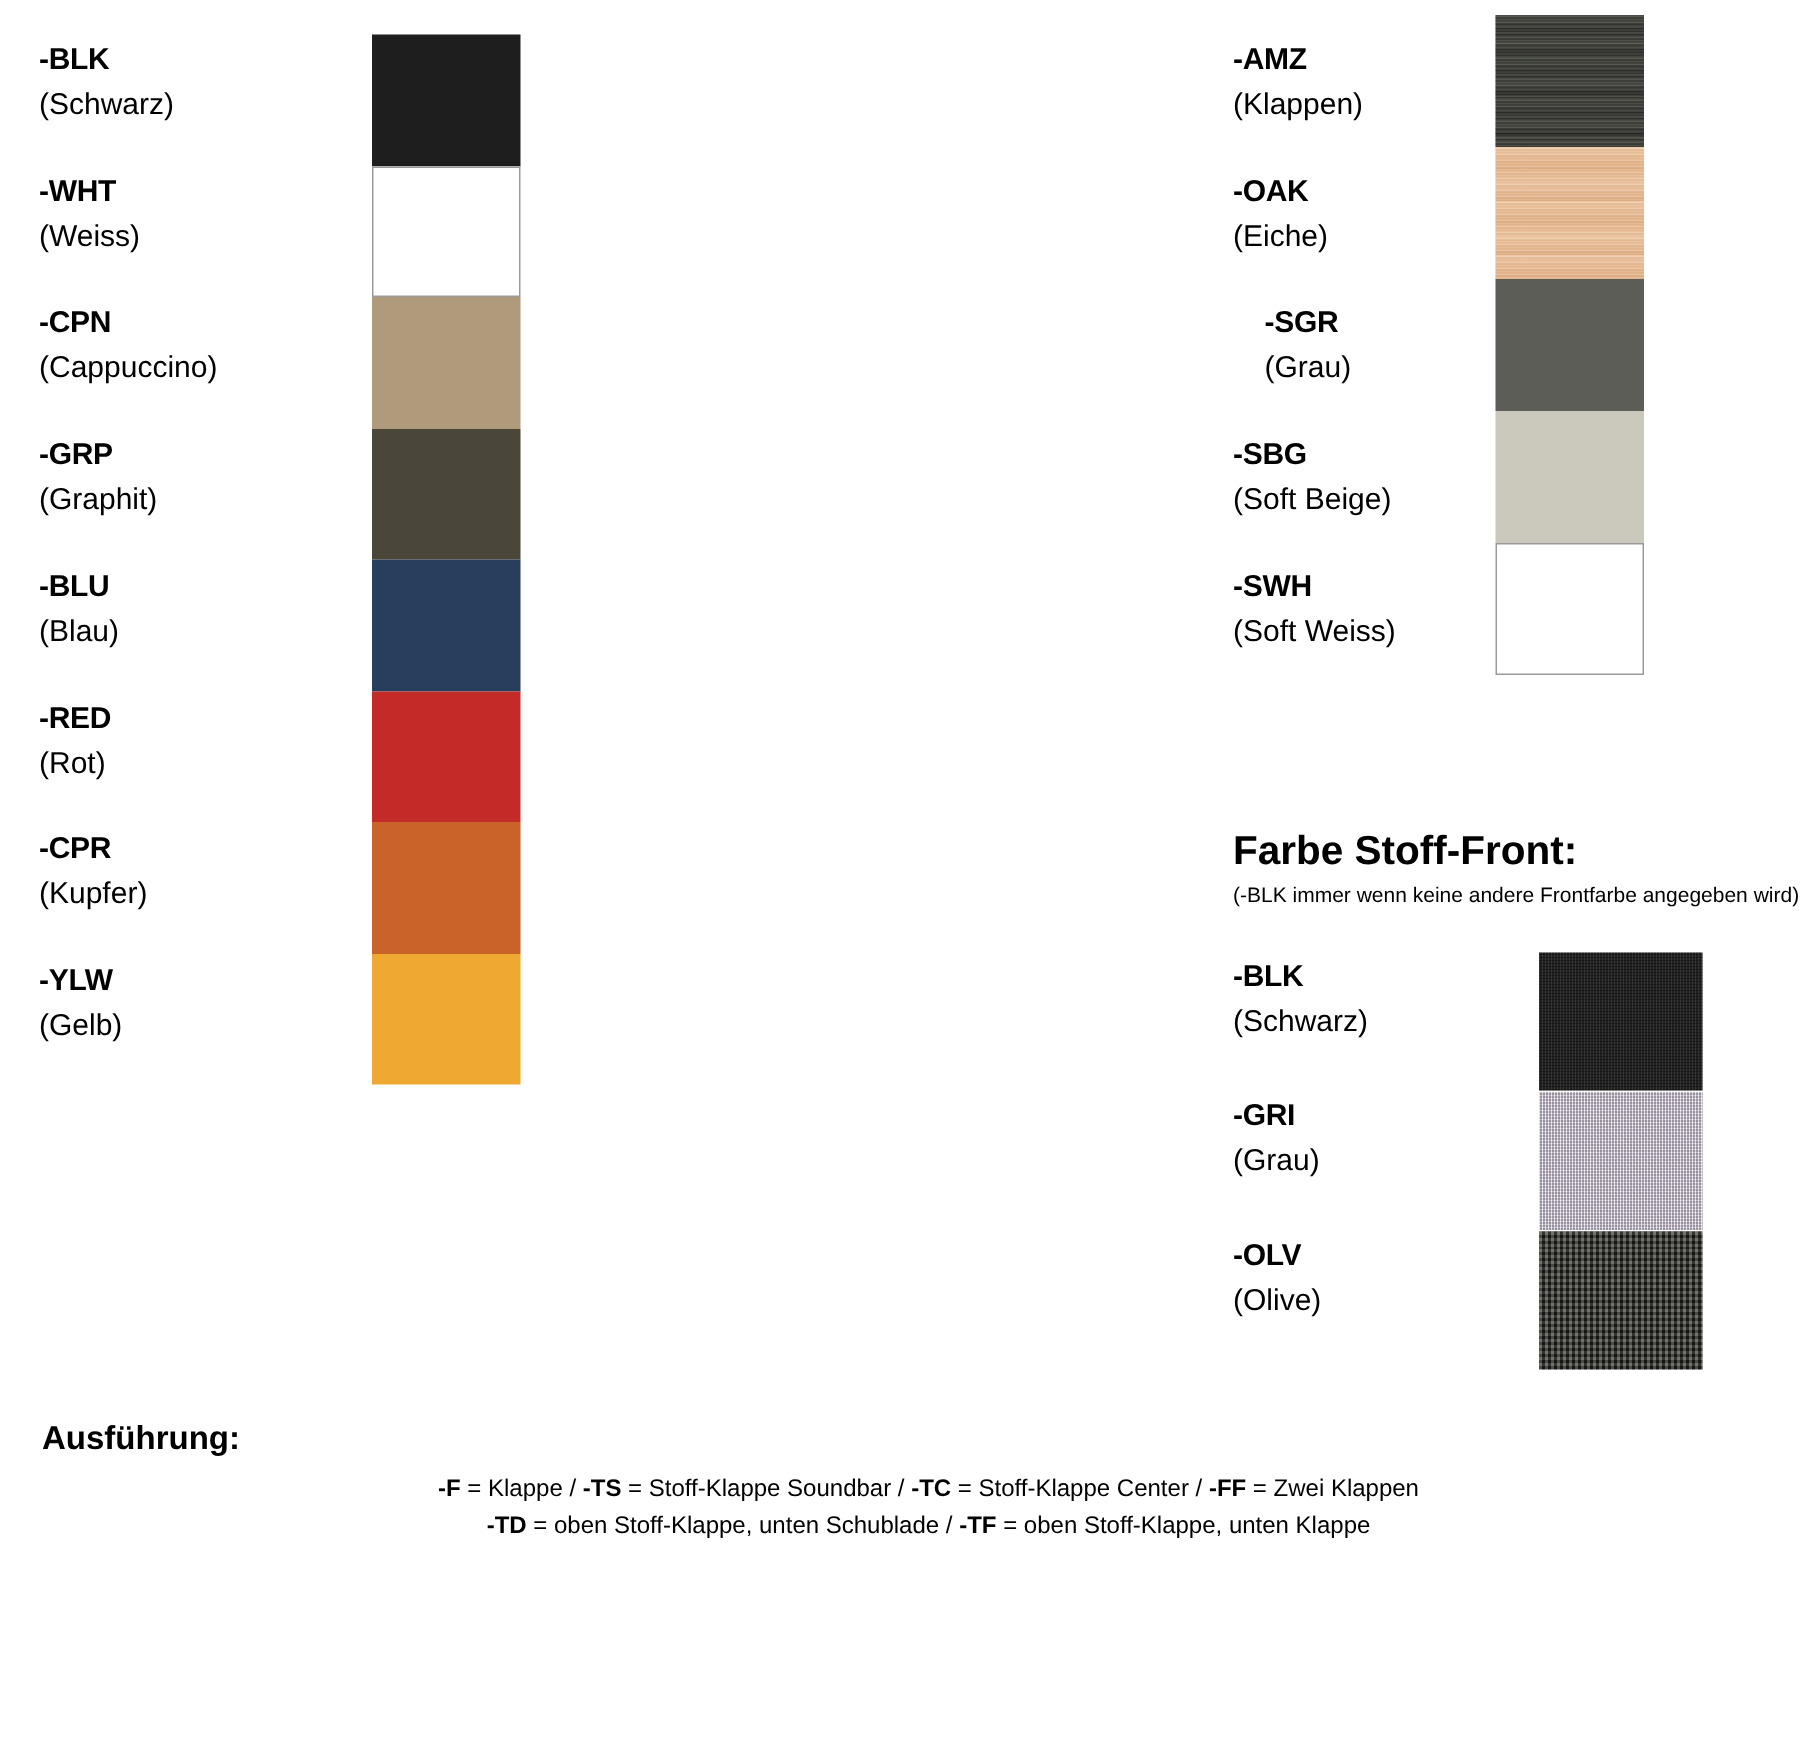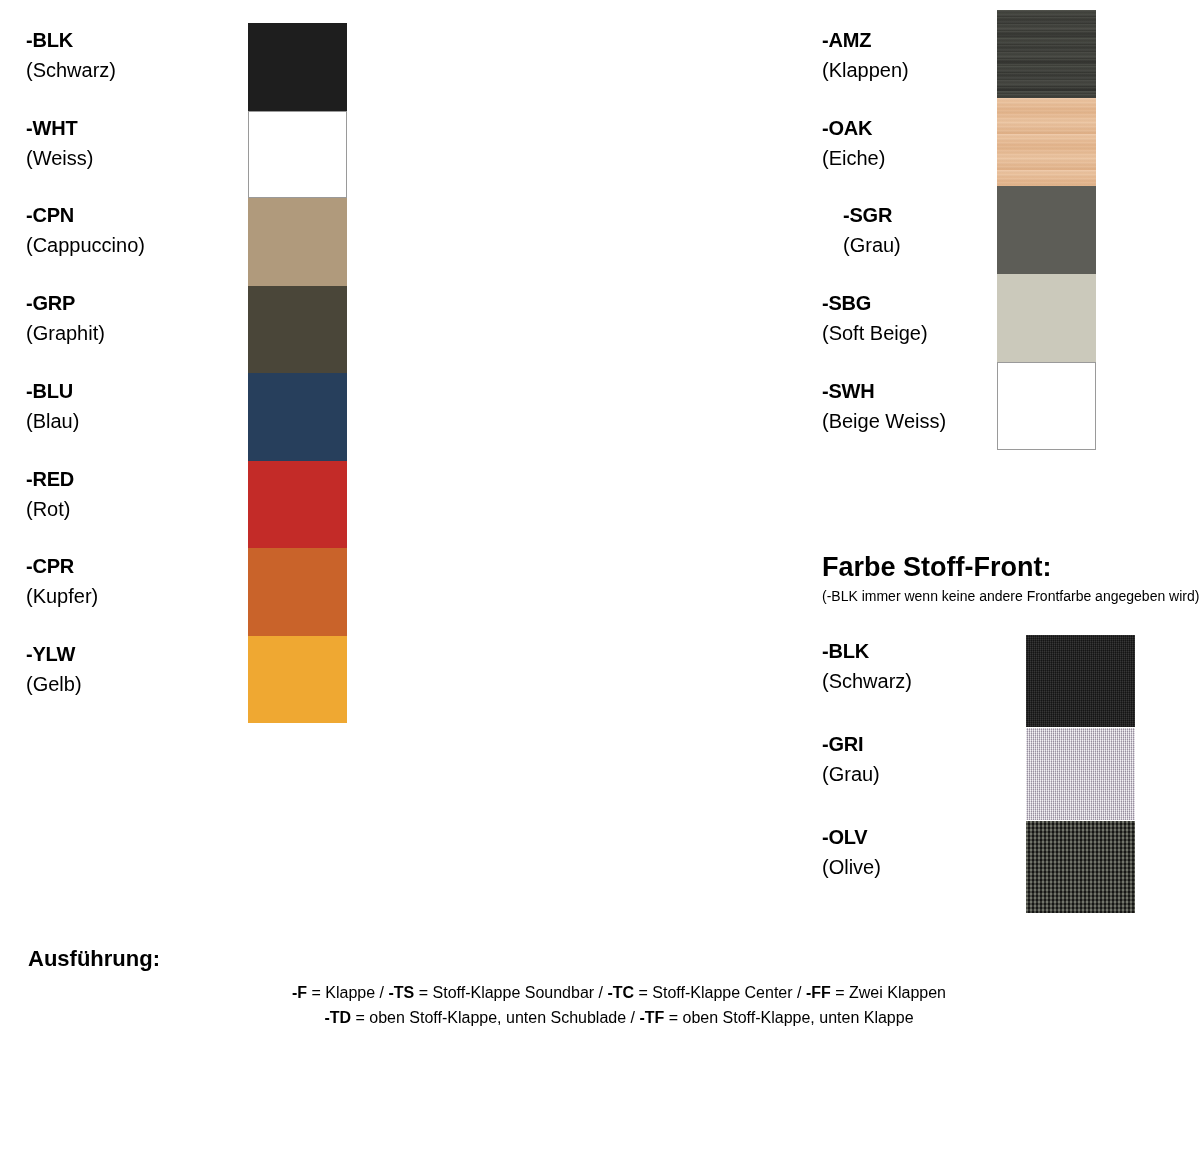--- a/index.html
+++ b/index.html
@@ -255,21 +255,21 @@
     <div class="swatch-label" style="left: 822px; top: 205.4px; margin-left: 21px;">
       <span class="code">-SGR</span>
       <span class="german">(Grau)</span>
     </div>
     <div class="swatch-label" style="left: 822px; top: 293.1px;">
       <span class="code">-SBG</span>
       <span class="german">(Soft Beige)</span>
     </div>
     <div class="swatch-label" style="left: 822px; top: 380.8px;">
       <span class="code">-SWH</span>
-      <span class="german">(Beige Weiss)</span>
+      <span class="german">(Soft Weiss)</span>
     </div>
   </div>
 <div id="col-korpus-deko" class="swatch-col">
     <div class="swatch tex-amz"></div>
     <div class="swatch tex-oak"></div>
     <div class="swatch" style="background: rgb(93, 93, 87);"></div>
     <div class="swatch" style="background: rgb(203, 201, 187);"></div>
     <div class="swatch bordered" style="background: rgb(255, 255, 255);"></div>
   </div>
 

